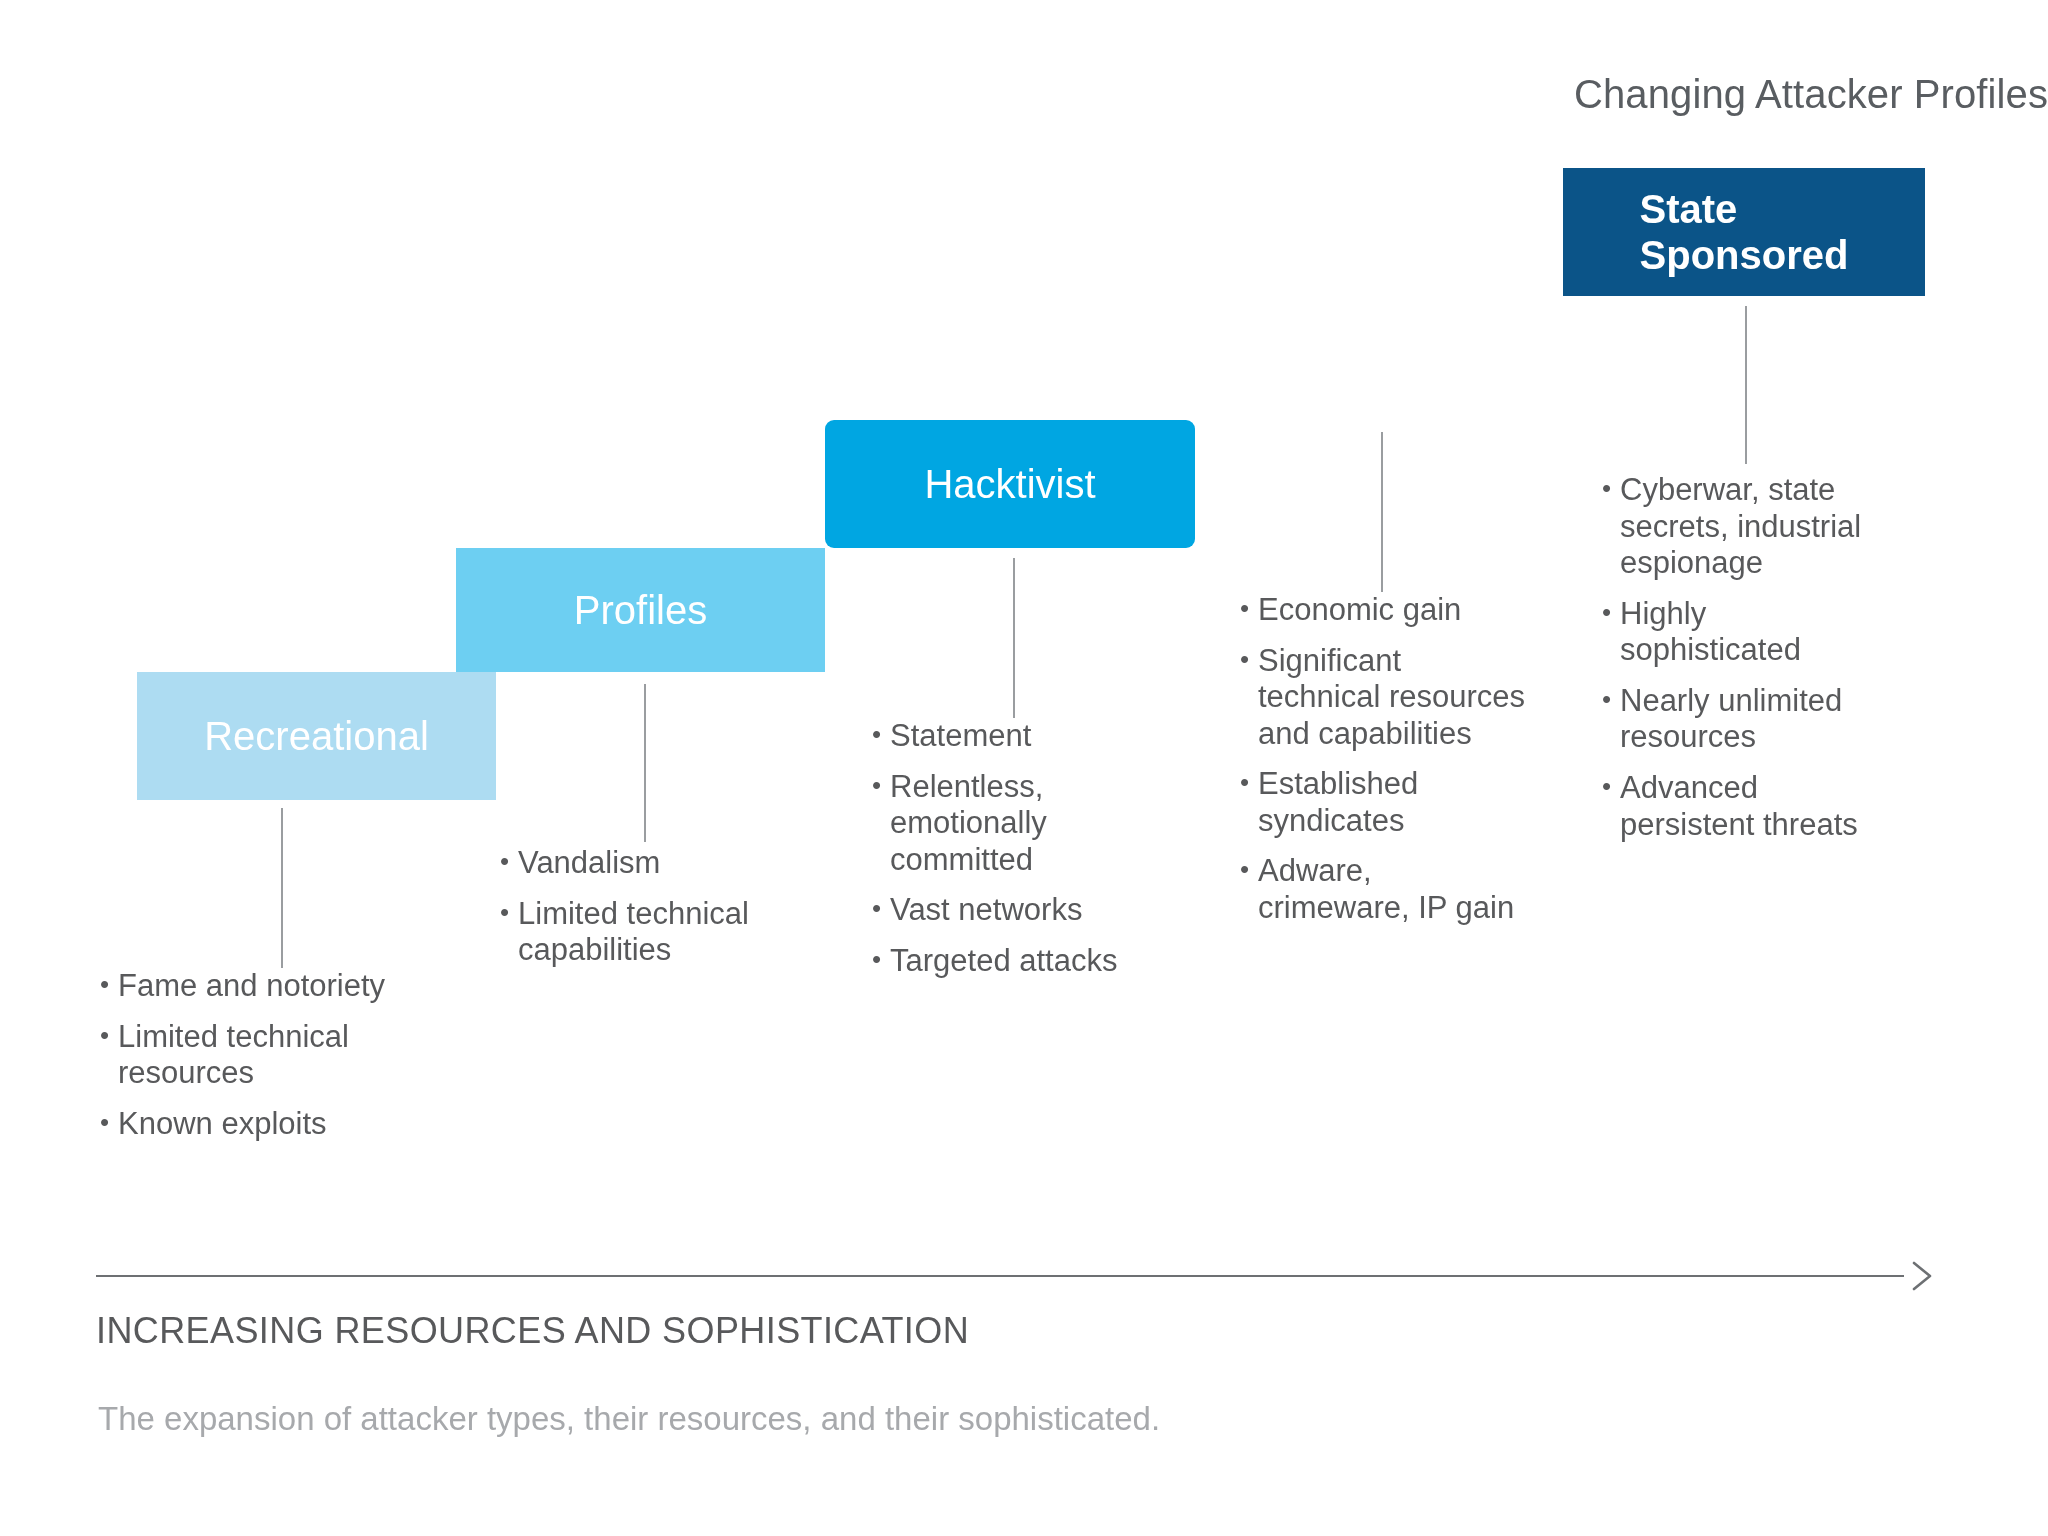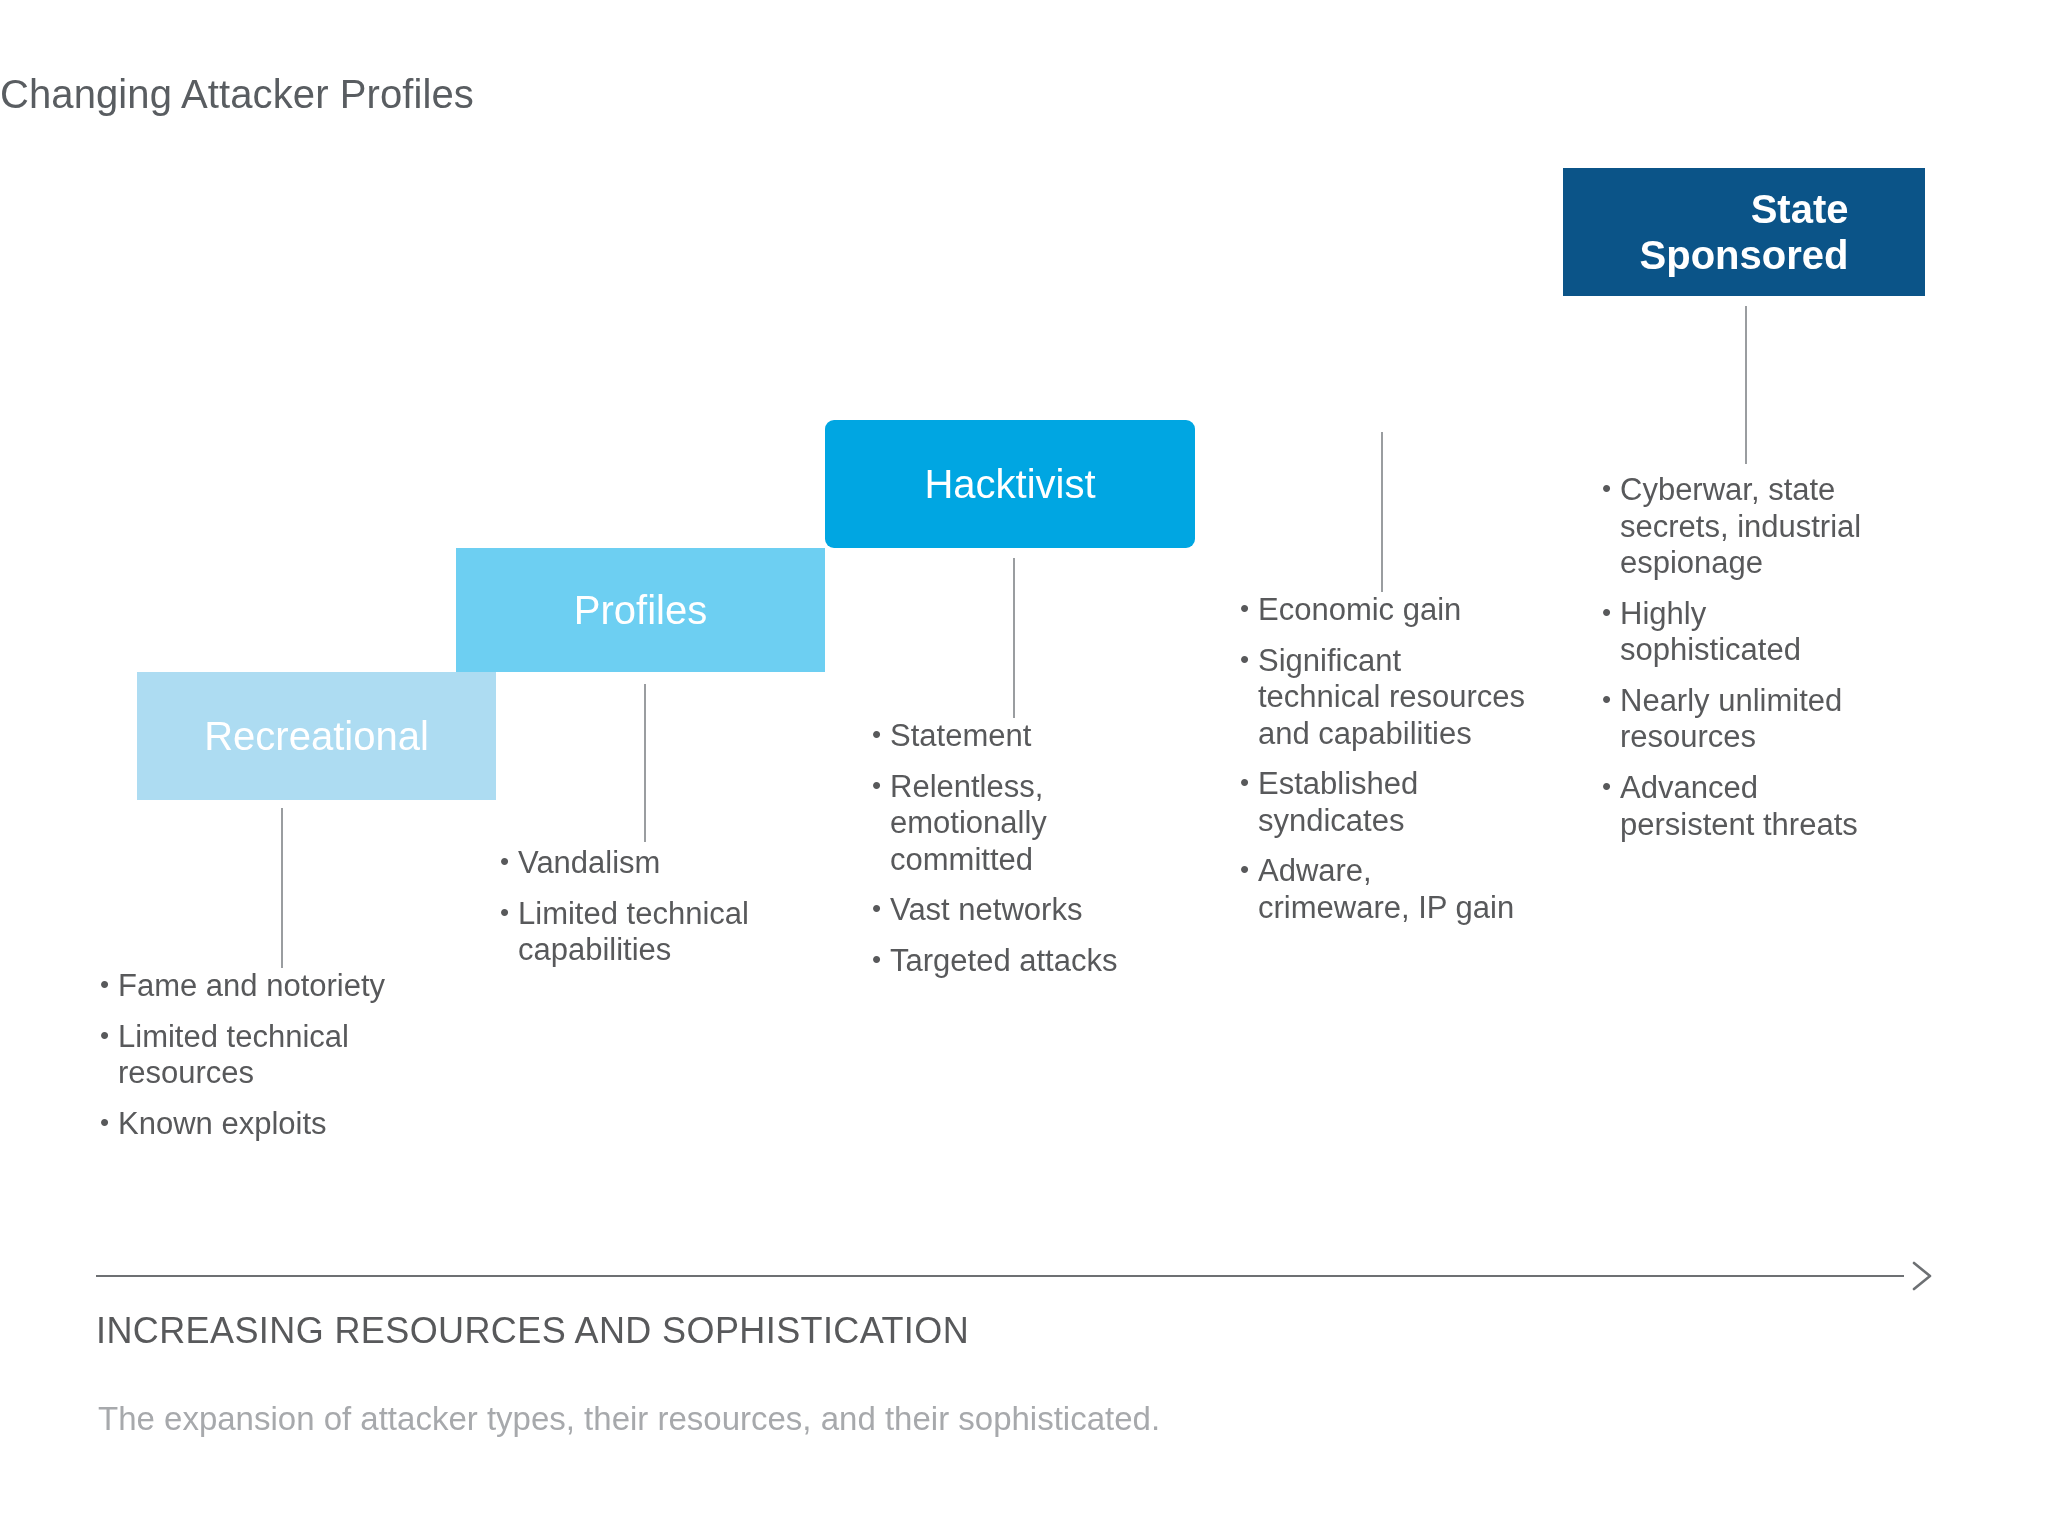--- a/index.html
+++ b/index.html
@@ -16,21 +16,21 @@
     font-family: "Liberation Sans", sans-serif;
     -webkit-font-smoothing: antialiased;
   }
 
   
   #chart-title {
     position: absolute;
     left: 0;
     top: 72px;
     width: 2048px;
-    text-align: left;
+    text-align: right;
     font-size: 40px;
     font-weight: 400;
     color: #595d61;
     letter-spacing: 0.1px;
   }
 
   
   #staircase {
     position: absolute;
     left: 0;
@@ -38,21 +38,21 @@
     width: 2048px;
     height: 1230px;
   }
 
   .step-box {
     position: absolute;
     box-sizing: border-box;
     display: flex;
     align-items: center;
     justify-content: center;
-    text-align: right;
+    text-align: left;
     color: #ffffff;
     font-weight: 700;
     line-height: 1.16;
   }
 
   .step-box.lvl0 { font-weight: 400; }
   .step-box.lvl1 { font-weight: 400; }
   .step-box.lvl2 { font-weight: 400; border-radius: 9px; }
   .step-box.lvl3 { font-weight: 400; }
   .step-box.lvl4 { font-weight: 700; }

